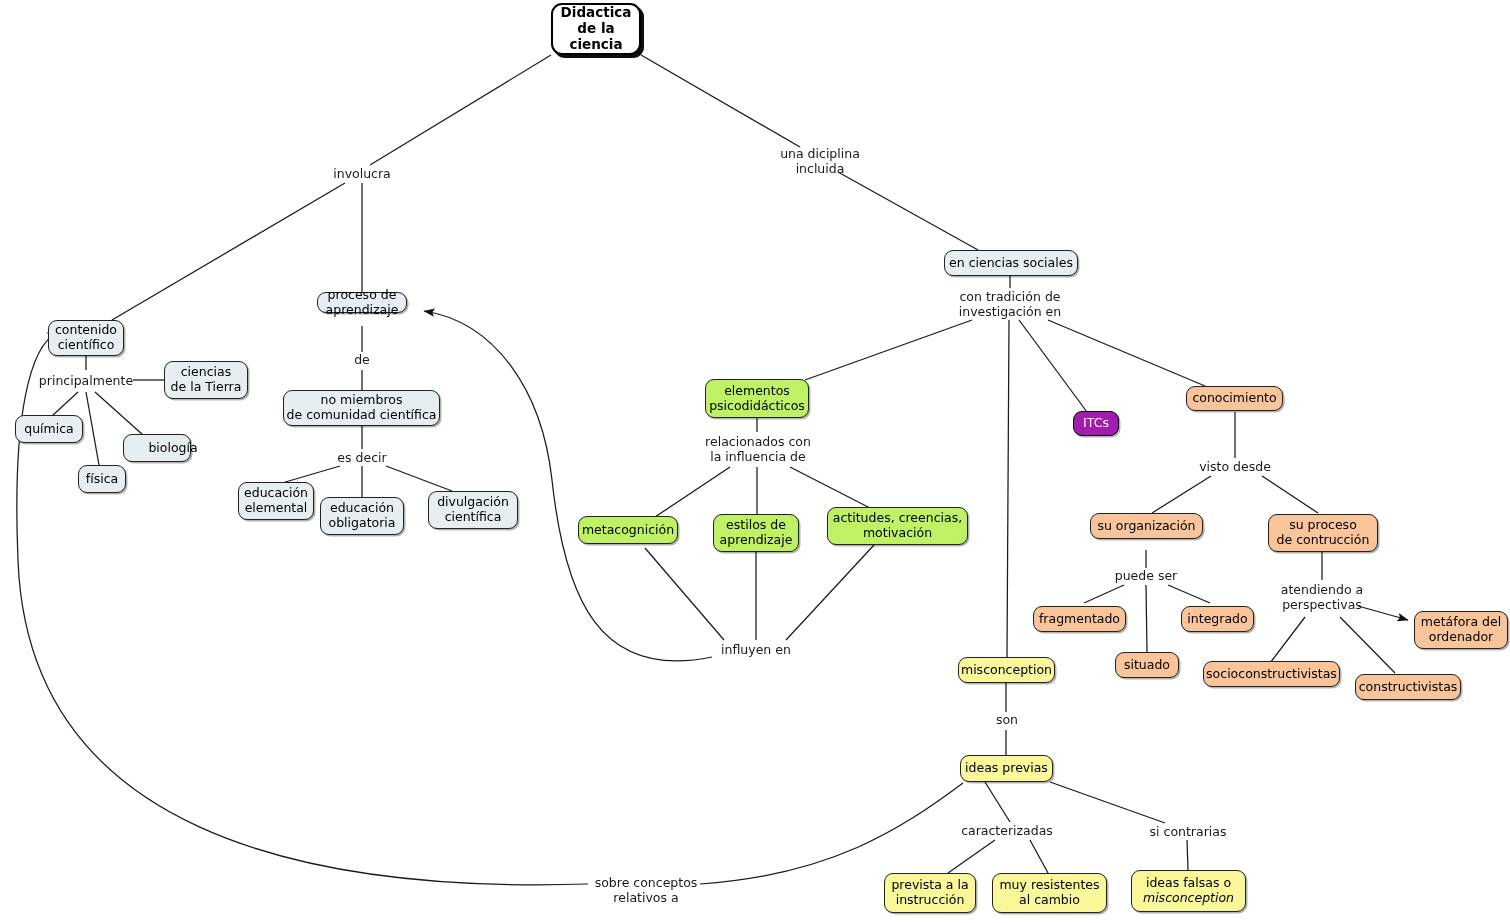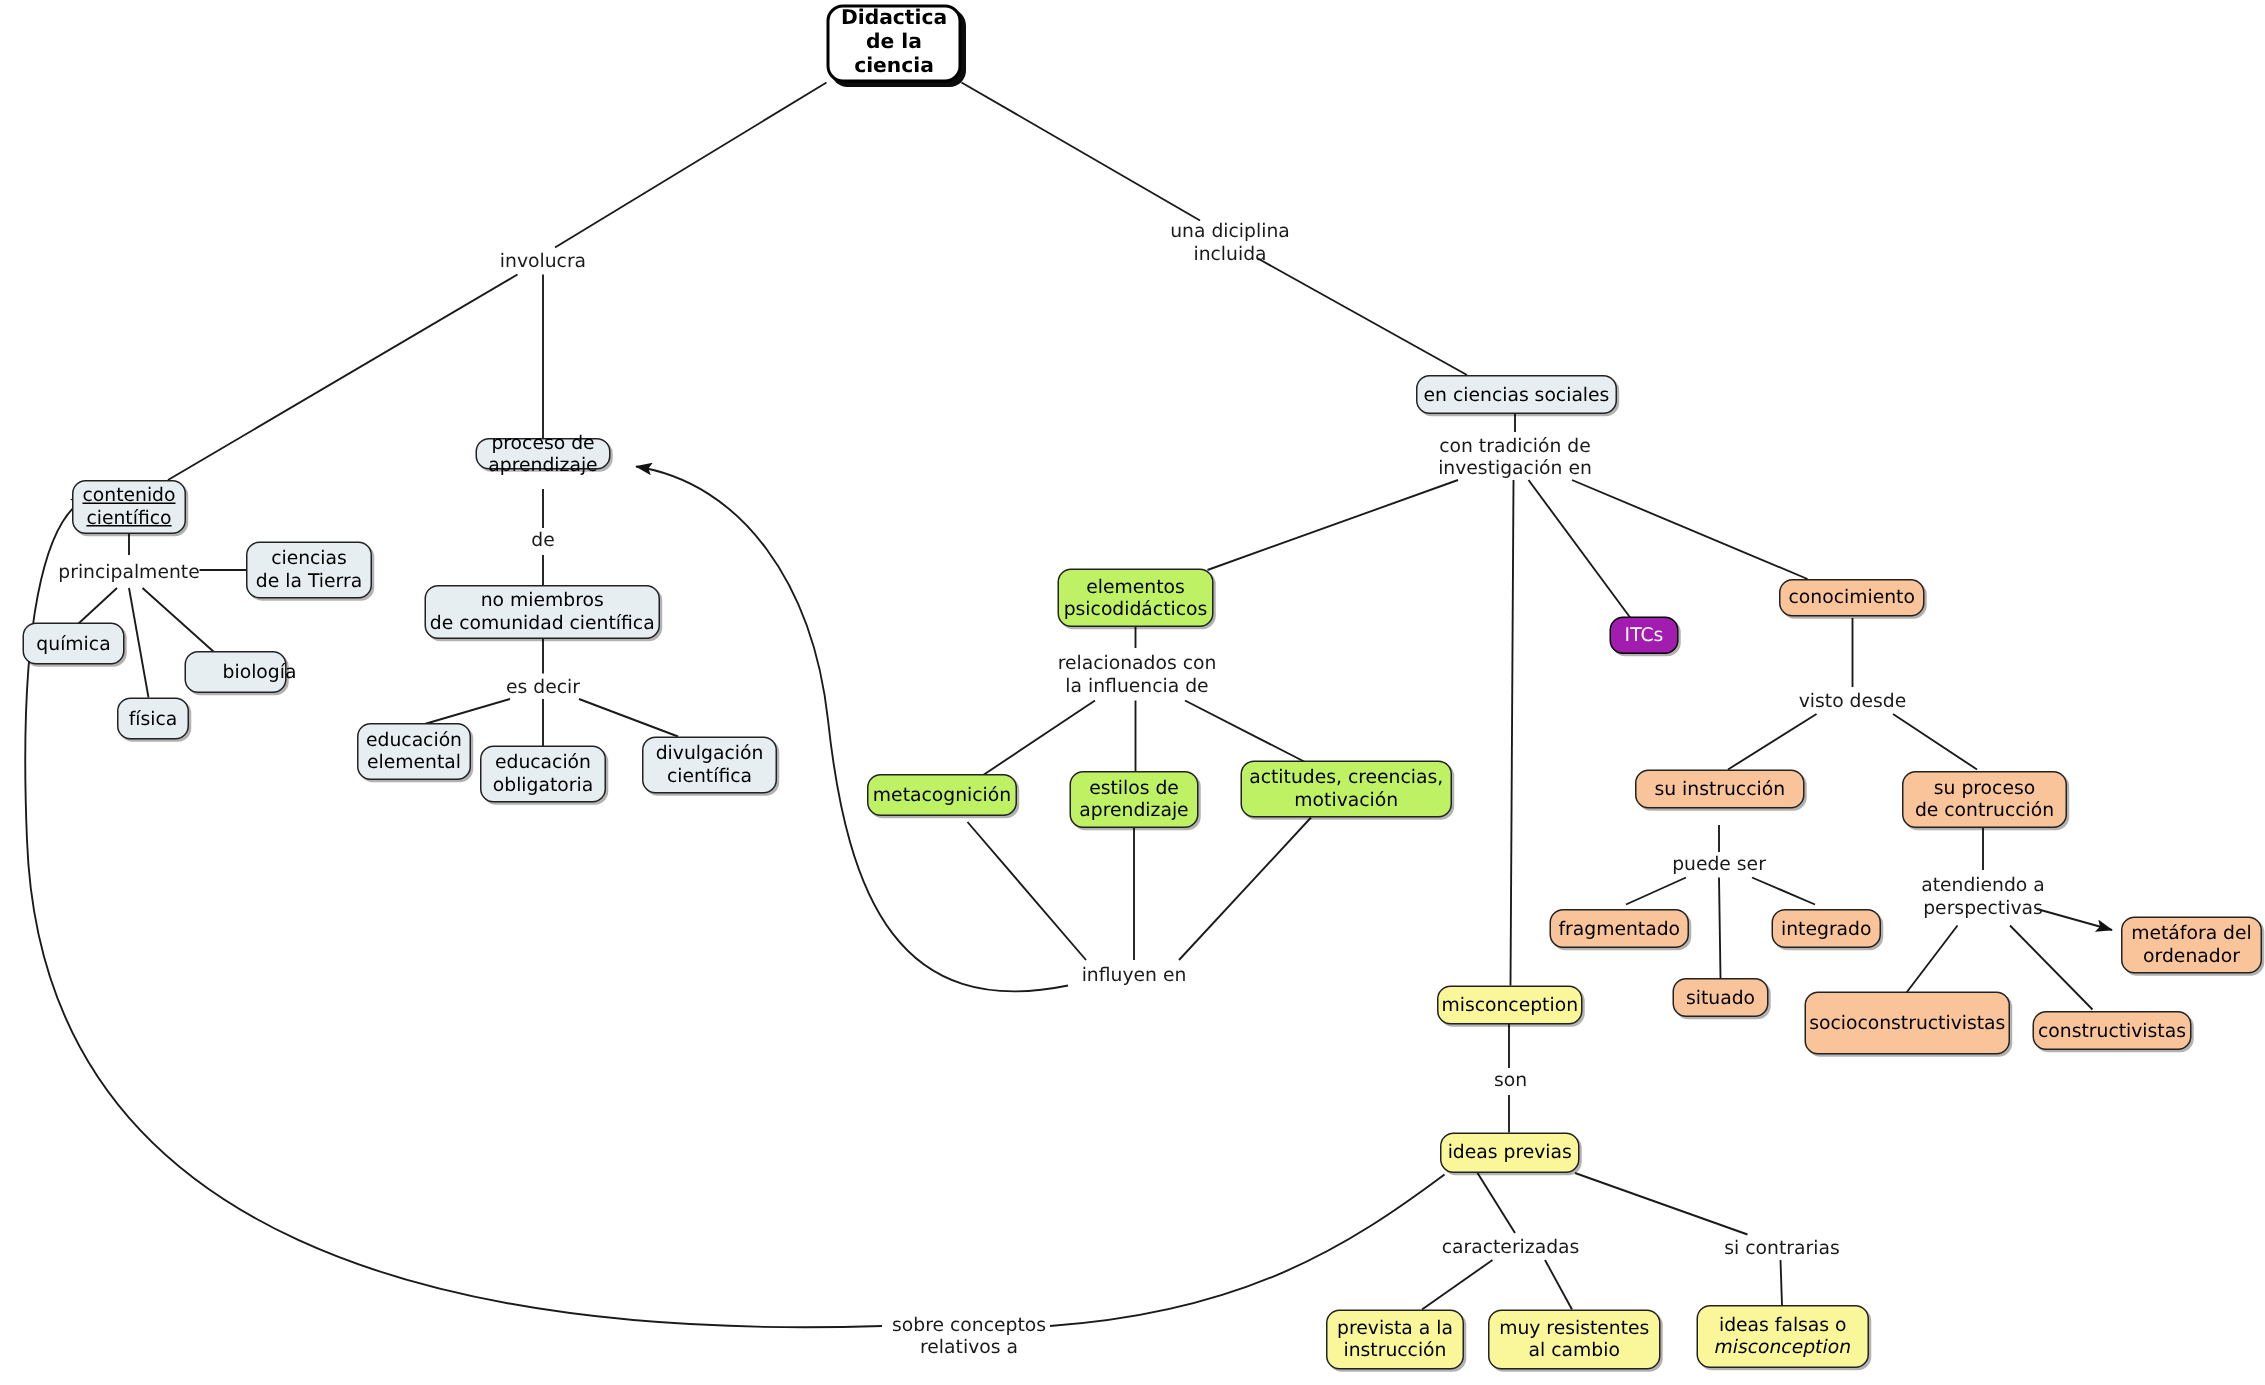--- a/index.html
+++ b/index.html
@@ -172,21 +172,21 @@
       <path d="M963,783 C900,830 830,875 700,884"></path>
 
       <path d="M588,884 C300,893 28,830 18,560 C12,415 30,345 58,332" marker-end="url(#arrow)"></path>
     </g>
   </svg>
 
   <div class="node n-root" style="left:551px; top:3px; width:90px; height:52px; font-size:13.5px;">Didactica
 de la
 ciencia</div>
 
-  <div class="node n-blue" style="left:48px; top:320px; width:76px; height:36px; font-size:12.5px;text-decoration:underline;">contenido
+  <div class="node n-blue" style="left:48px; top:320px; width:76px; height:36px; font-size:12.5px;">contenido
 científico</div>
 
   <div class="node n-blue" style="left:164px; top:361px; width:84px; height:38px; font-size:12.5px;">ciencias
 de la Tierra</div>
 
   <div class="node n-blue" style="left:15px; top:415px; width:68px; height:28px; font-size:12.5px;">química</div>
 
   <div class="node n-blue" style="left:78px; top:465px; width:48px; height:28px; font-size:12.5px;">física</div>
 
   <div class="node n-blue" style="left:123px; top:434px; width:68px; height:28px; font-size:12.5px;padding-left:32px;">biología</div>
@@ -216,32 +216,32 @@
   <div class="node n-green" style="left:713px; top:514px; width:86px; height:38px; font-size:12.5px;">estilos de
 aprendizaje</div>
 
   <div class="node n-green" style="left:827px; top:507px; width:141px; height:38px; font-size:12.5px;">actitudes, creencias,
 motivación</div>
 
   <div class="node n-black" style="left:1073px; top:411px; width:46px; height:25px; font-size:12.5px;">ITCs</div>
 
   <div class="node n-orange" style="left:1186px; top:386px; width:97px; height:25px; font-size:12.5px;">conocimiento</div>
 
-  <div class="node n-orange" style="left:1090px; top:513px; width:113px; height:26px; font-size:12.5px;">su instrucción</div>
+  <div class="node n-orange" style="left:1090px; top:513px; width:113px; height:26px; font-size:12.5px;">su organización</div>
 
   <div class="node n-orange" style="left:1268px; top:514px; width:110px; height:38px; font-size:12.5px;">su proceso
 de contrucción</div>
 
   <div class="node n-orange" style="left:1033px; top:606px; width:93px; height:26px; font-size:12.5px;">fragmentado</div>
 
   <div class="node n-orange" style="left:1115px; top:652px; width:64px; height:26px; font-size:12.5px;">situado</div>
 
   <div class="node n-orange" style="left:1181px; top:606px; width:73px; height:26px; font-size:12.5px;">integrado</div>
 
-  <div class="node n-orange" style="left:1203px; top:661px; width:137px; height:42px; font-size:12.5px;">socioconstructivistas</div>
+  <div class="node n-orange" style="left:1203px; top:661px; width:137px; height:26px; font-size:12.5px;">socioconstructivistas</div>
 
   <div class="node n-orange" style="left:1355px; top:674px; width:106px; height:26px; font-size:12.5px;">constructivistas</div>
 
   <div class="node n-orange" style="left:1414px; top:611px; width:94px; height:38px; font-size:12.5px;">metáfora del
 ordenador</div>
 
   <div class="node n-yellow" style="left:958px; top:657px; width:97px; height:26px; font-size:12.5px;">misconception</div>
 
   <div class="node n-yellow" style="left:960px; top:755px; width:93px; height:27px; font-size:12.5px;">ideas previas</div>
 

